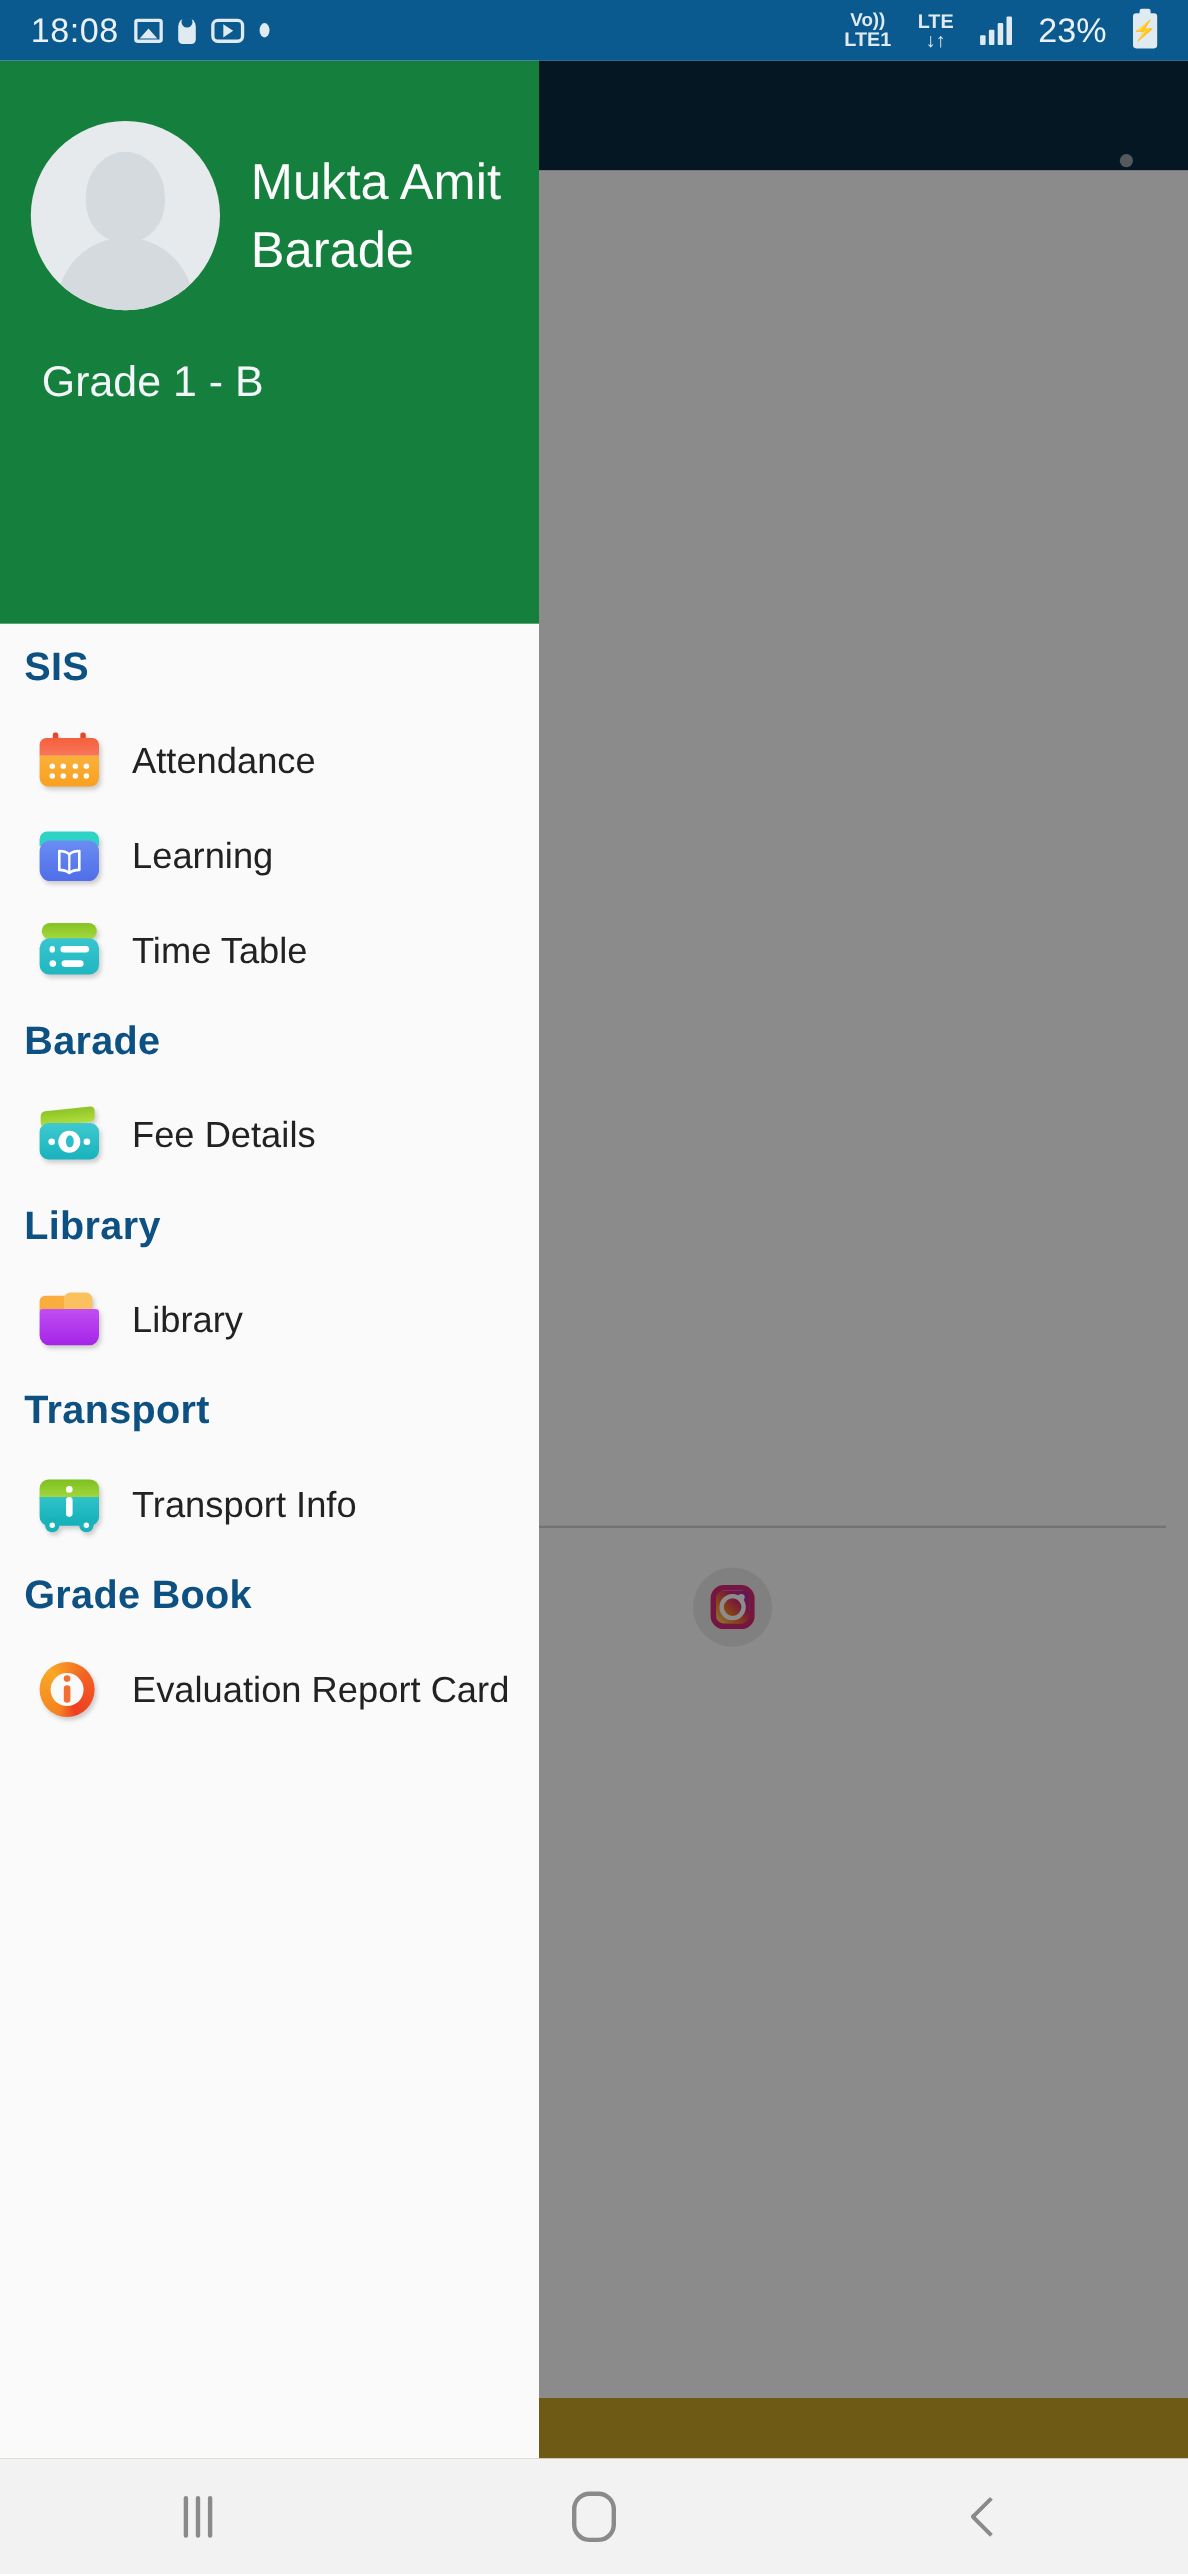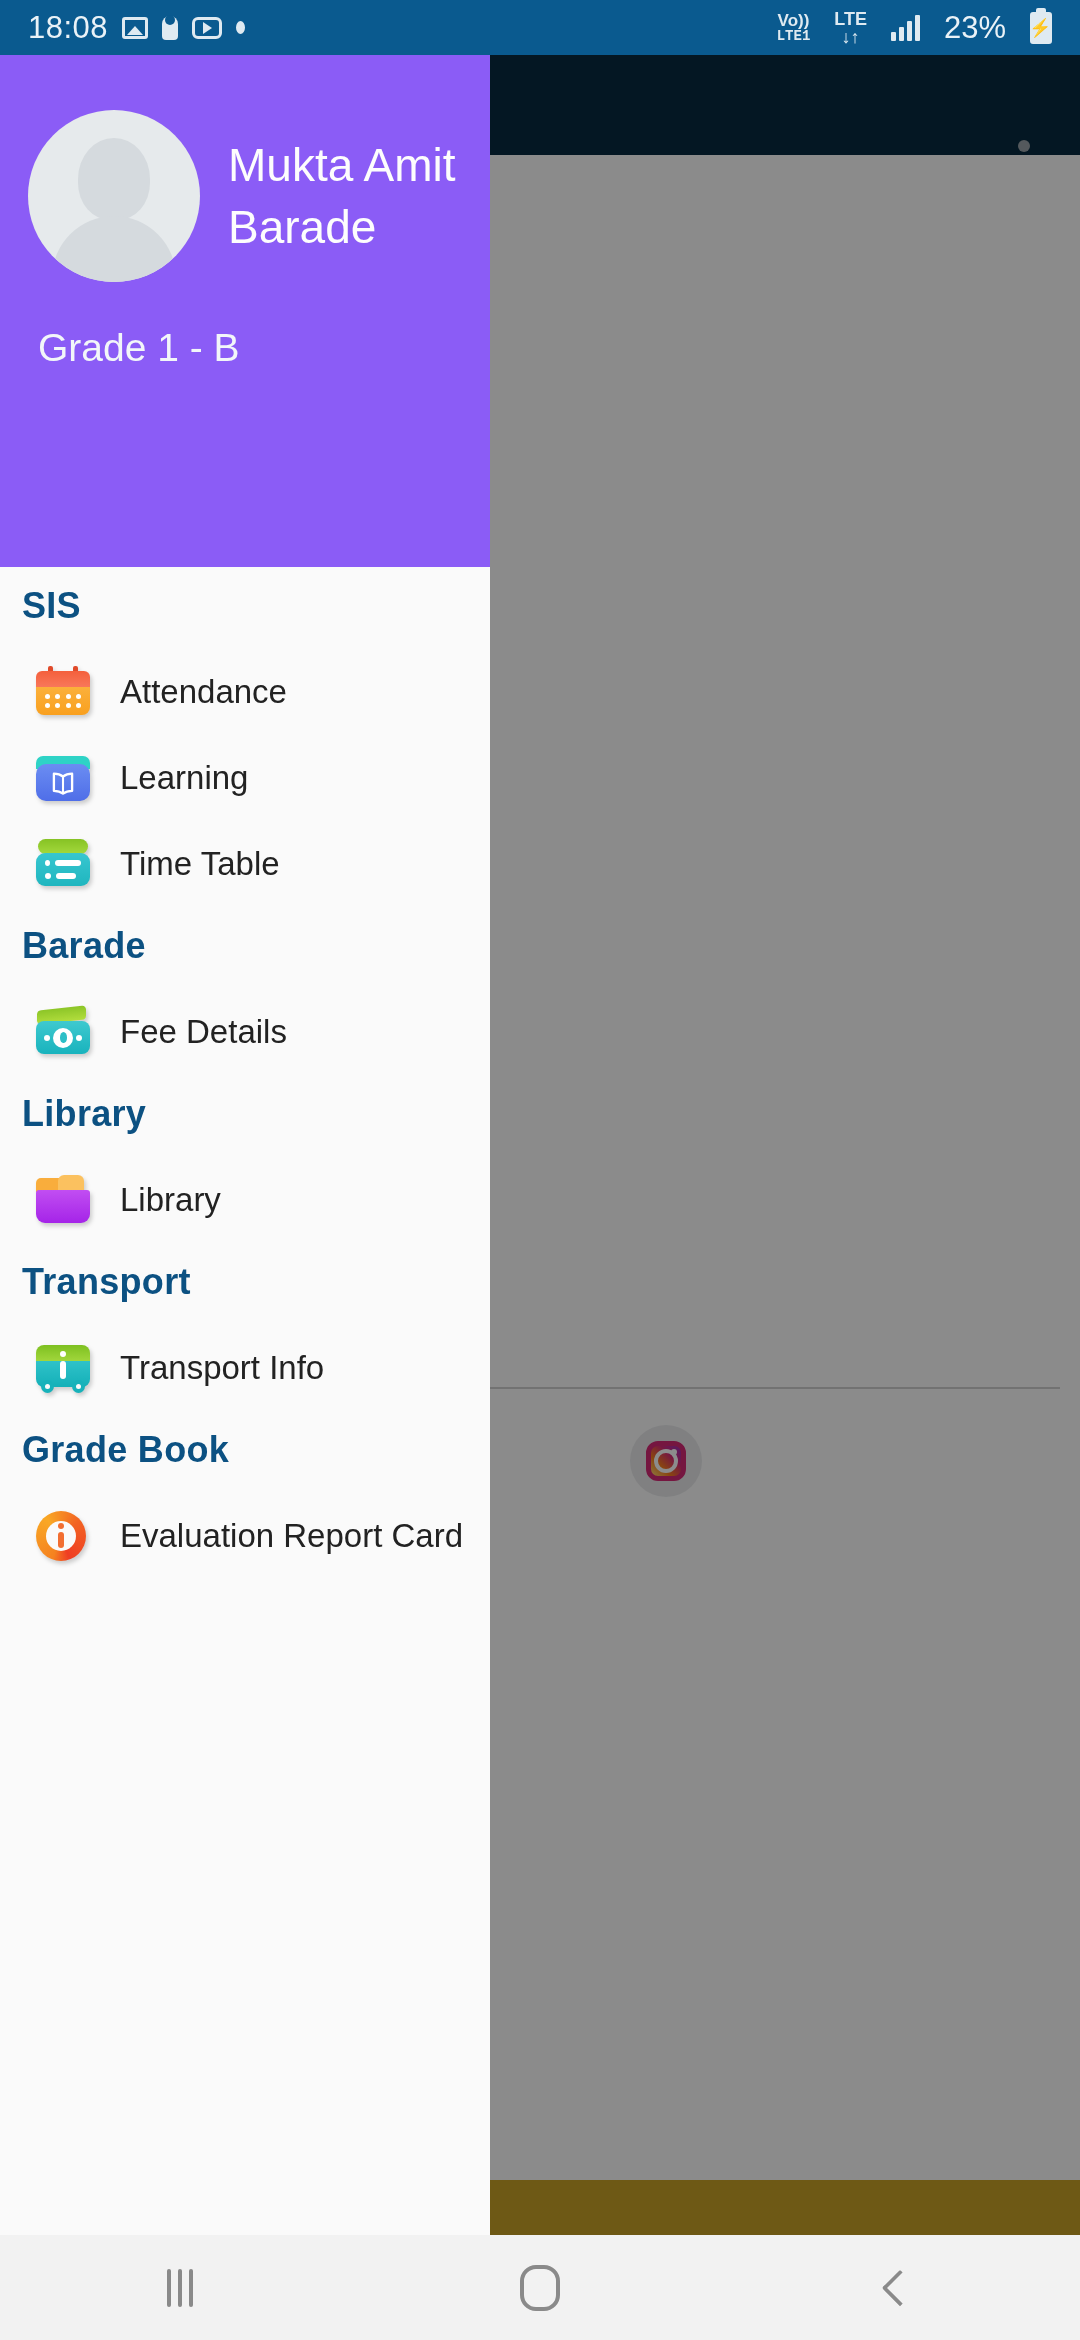--- a/index.html
+++ b/index.html
@@ -101,21 +101,21 @@
     display:flex; align-items:center; justify-content:center;
   }
   .ic-yt::after{
     content:""; border-left:9px solid #dfeaf1;
     border-top:6px solid transparent; border-bottom:6px solid transparent;
   }
   .ic-dot { width:9px; height:13px; background:#dfeaf1; border-radius:50%; }
   .sb-right { margin-left:auto; display:flex; align-items:center; gap:24px; }
   .volte { line-height:1; text-align:center; }
   .volte .l1 { font-size:17px; color:#dfeaf1; font-weight:bold; letter-spacing:0; }
-  .volte .l2 { font-size:14px; color:#dfeaf1; font-weight:bold;font-family:Liberation Mono, monospace; }
+  .volte .l2 { font-size:18px; color:#dfeaf1; font-weight:bold; }
   .ltegrp { line-height:1; text-align:center; }
   .ltegrp .l1 { font-size:18px; color:#dfeaf1; font-weight:bold; }
   .ltegrp .l2 { font-size:18px; color:#dfeaf1; font-weight:bold; }
   .bars { display:flex; align-items:flex-end; gap:3px; height:26px; }
   .bars i { width:5px; background:#dfeaf1; display:block; border-radius:1px; }
   .bars i:nth-child(1){height:9px;} .bars i:nth-child(2){height:14px;}
   .bars i:nth-child(3){height:20px;} .bars i:nth-child(4){height:26px;}
   .sb-batt { color:#eaf2f7; font-size:31px; }
   .batt-ic {
     width:22px; height:32px; border:3px solid #dfeaf1; border-radius:3px;
@@ -129,21 +129,21 @@
   .batt-ic::after{
     content:"⚡"; font-size:18px; color:#0a5a8f; line-height:1;
   }
 
   
   .drawer {
     position:absolute; top:55px; left:0; width:490px; bottom:105px;
     background:#fafafa; z-index:30; overflow:hidden;
   }
   .drawer-header {
-    background:#8b5cf6; height:512px; padding:55px 0 0 0; position:relative;
+    background:#15803d; height:512px; padding:55px 0 0 0; position:relative;
   }
   .dh-row { display:flex; align-items:center; padding:0 28px; }
   .avatar {
     width:172px; height:172px; border-radius:50%;
     background:#e6eaec; position:relative; overflow:hidden; flex:0 0 auto;
   }
   .avatar .head {
     position:absolute; left:50%; top:28px; transform:translateX(-50%);
     width:72px; height:82px; border-radius:50% 50% 45% 45%; background:#d5dade;
   }

